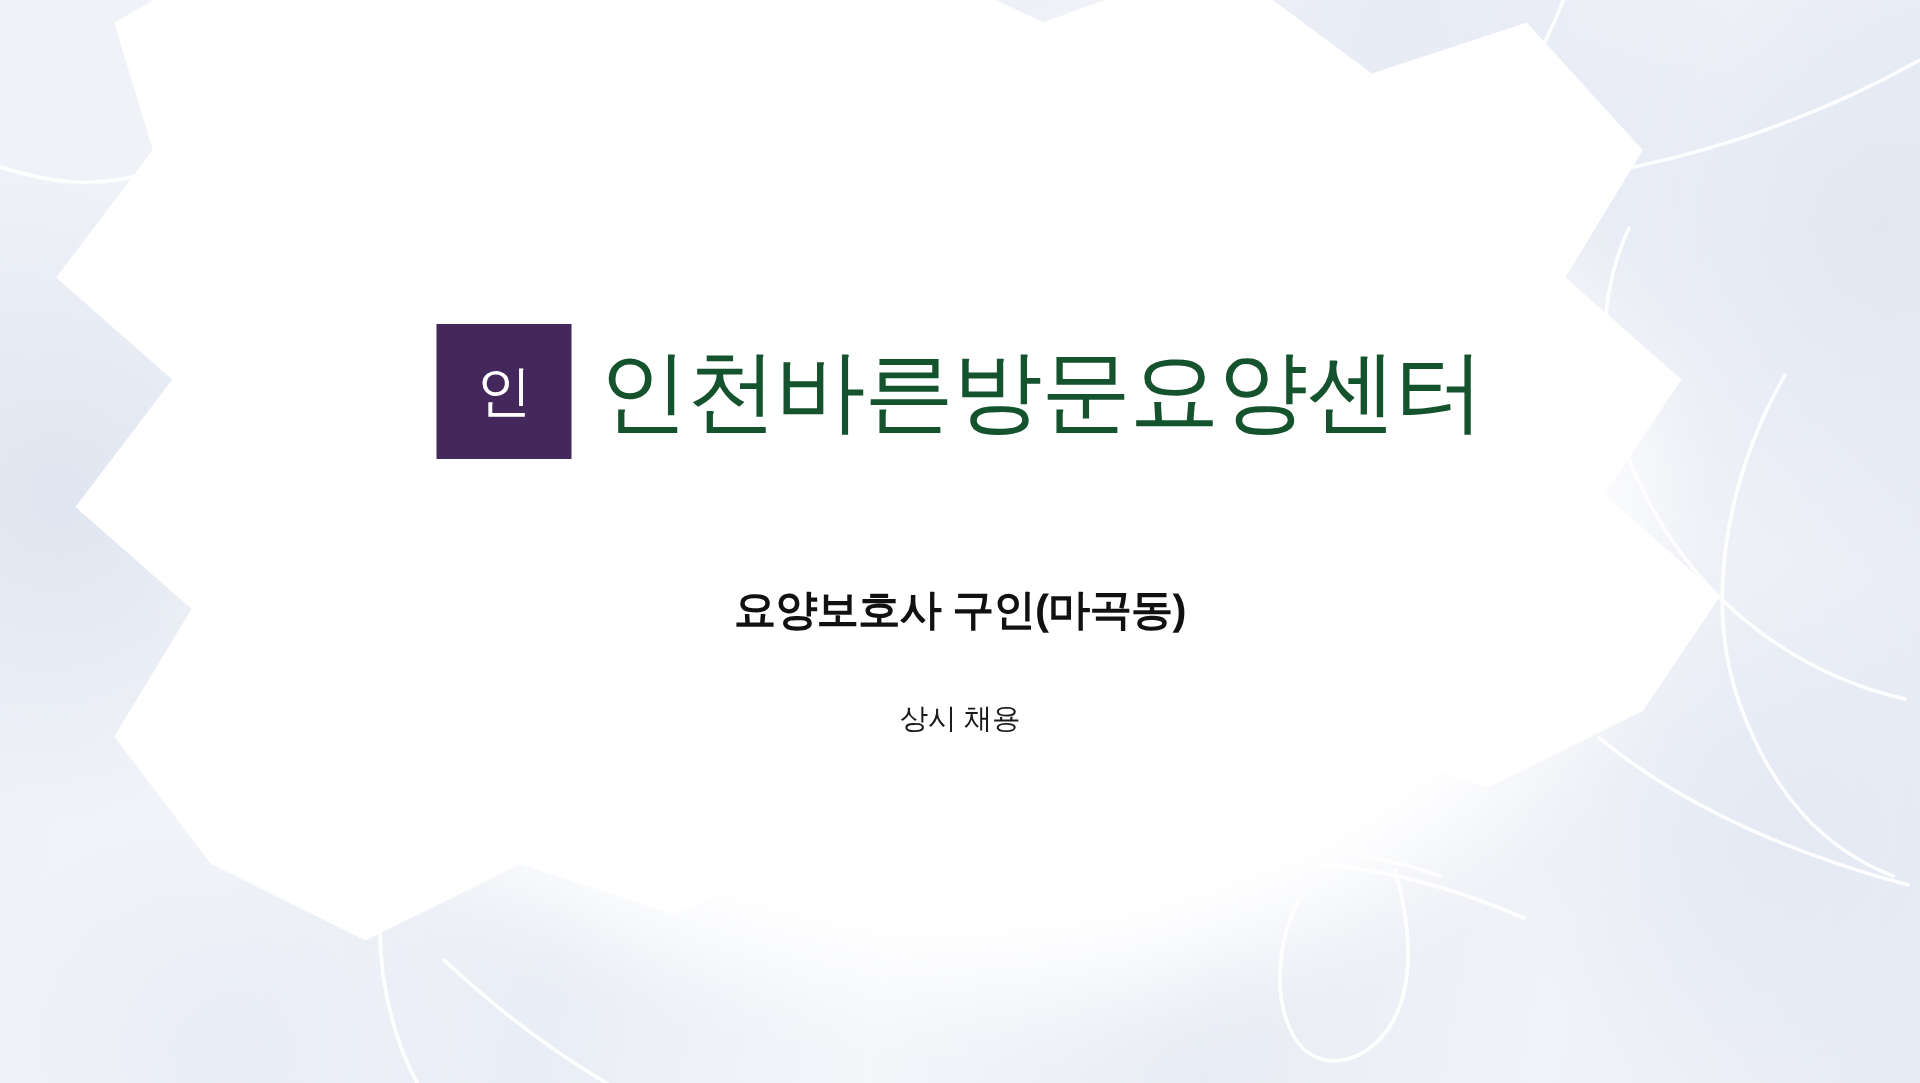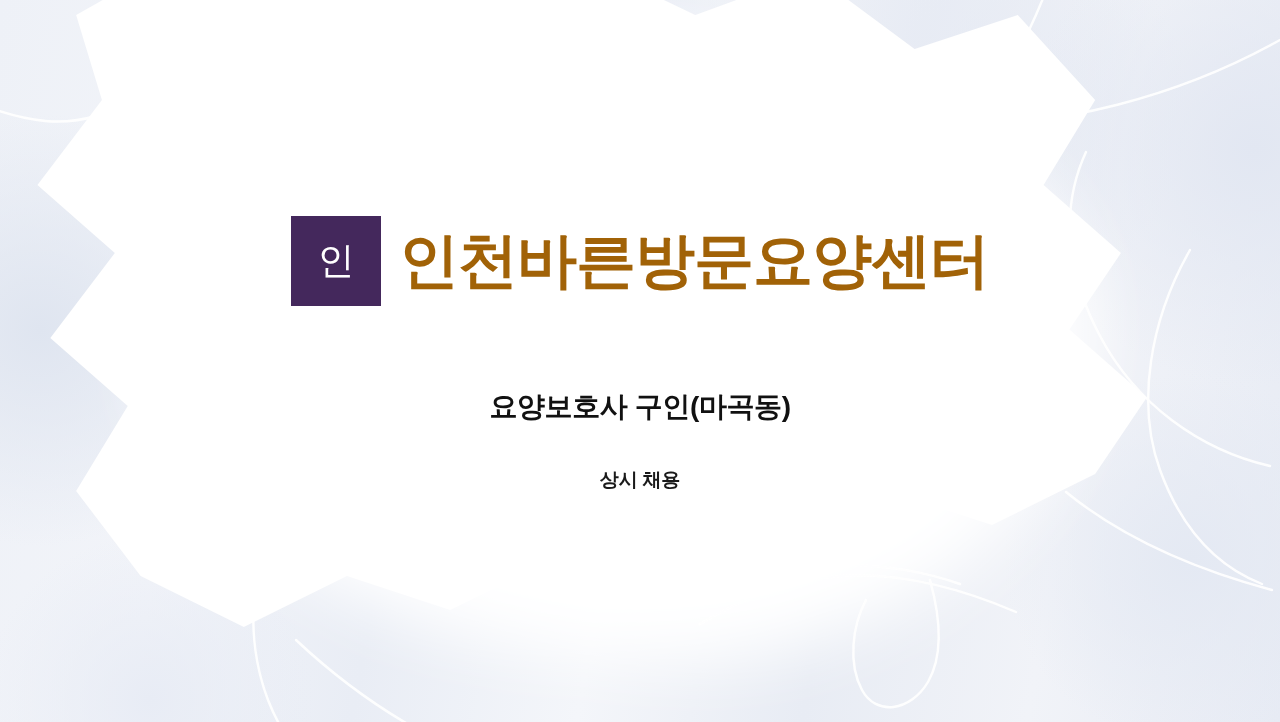--- a/index.html
+++ b/index.html
@@ -122,41 +122,41 @@
     justify-content: center;
     color: #ffffff;
     font-size: 37px;
     font-weight: 400;
     line-height: 1;
     letter-spacing: 0;
   }
 
   .company-title {
     font-size: 60px;
-    font-weight: 700;
-    color: #a16207;
+    font-weight: 400;
+    color: #14532d;
     letter-spacing: -1px;
     line-height: 1.05;
     white-space: nowrap;
   }
 
   .job-title {
     margin-top: 58px;
     font-size: 28px;
     font-weight: 600;
     color: #111111;
     letter-spacing: -0.4px;
     line-height: 1.2;
     text-align: center;
   }
 
   .hiring-status {
     margin-top: 22px;
     font-size: 19px;
-    font-weight: 700;
+    font-weight: 400;
     color: #1a1a1a;
     letter-spacing: -0.2px;
     line-height: 1.2;
     text-align: left;
   }
 </style>
 </head>
 <body>
 
 <div class="poster">

